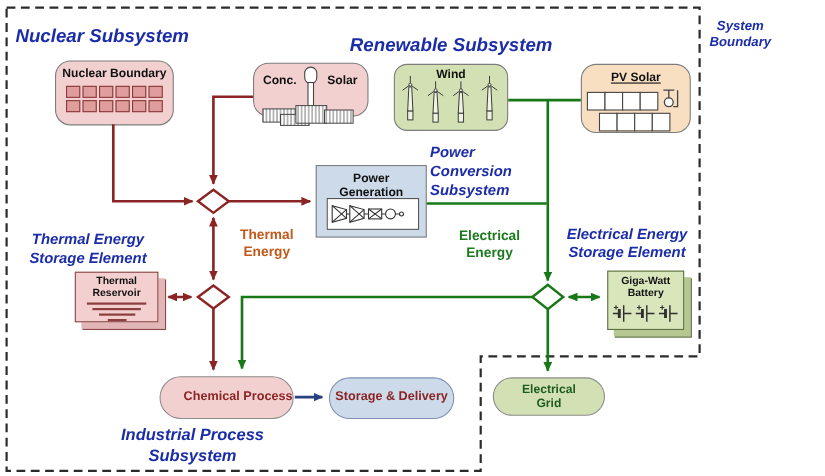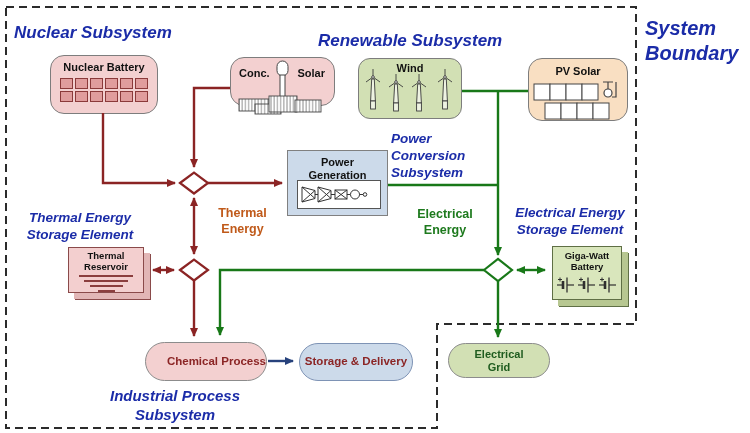--- a/index.html
+++ b/index.html
@@ -41,21 +41,21 @@
   #lines{position:absolute;left:0;top:0;z-index:6;pointer-events:none;}
   .z2{z-index:2;}
   .z3{z-index:3;}
 </style>
 </head>
 <body>
 
 <div id="canvas">
 
   <div class="abs node round pink z2" style="left:50px;top:55px;width:108px;height:59px;">
-    <div class="nodeTitle" style="margin-top:5px;">Nuclear Battery</div>
+    <div class="nodeTitle" style="margin-top:5px;">Nuclear Boundary</div>
     <div class="sqGrid">
       <span></span>
         <span></span>
         <span></span>
         <span></span>
         <span></span>
         <span></span>
       <span></span>
         <span></span>
         <span></span>
@@ -120,21 +120,21 @@
             <line x1="10" y1="9" x2="17" y2="14"></line>
           <circle cx="10" cy="9" r="1.3" fill="#fff"></circle>
           <path d="M8.7,11 L7.6,33 L12.4,33 L11.3,11 Z"></path>
             <rect x="7.6" y="33" width="4.8" height="8"></rect>
         </g>
       </g>
     </svg>
   </div>
 
   <div class="abs node round peach z2" style="left:528px;top:58px;width:100px;height:63px;">
-    <div class="nodeTitle" style="margin-top:6px;">PV Solar</div>
+    <div class="nodeTitle" style="margin-top:6px;text-decoration:underline;">PV Solar</div>
     <svg class="abs" style="left:0;top:0;" width="100" height="63" viewBox="0 0 100 63">
       <g fill="#fff" stroke="#444" stroke-width="1">
         <rect x="5" y="25" width="16" height="16"></rect>
           <rect x="21" y="25" width="16" height="16"></rect>
         <rect x="37" y="25" width="16" height="16"></rect>
           <rect x="53" y="25" width="16" height="16"></rect>
         <rect x="16" y="44" width="16" height="16"></rect>
           <rect x="32" y="44" width="16" height="16"></rect>
         <rect x="48" y="44" width="16" height="16"></rect>
           <rect x="64" y="44" width="16" height="16"></rect>
@@ -217,21 +217,21 @@
     <span class="stadTxt maroonTxt">Storage &amp; Delivery</span>
   </div>
 
   <div class="abs node stadium green z2" style="left:448px;top:343px;width:102px;height:35px;border-color:#8c8c8c;">
     <span class="stadTxt dgreenTxt ml" style="font-size:11px;">Electrical
 Grid</span>
   </div>
 
   <div class="abs sysTitle t-big z3" style="left:14px;top:22px;">Nuclear Subsystem</div>
   <div class="abs sysTitle t-big z3" style="left:318px;top:30px;text-align:right;">Renewable Subsystem</div>
-  <div class="abs sysTitle ml z3" style="left:645px;top:16px;font-size:20px;">System
+  <div class="abs sysTitle ml z3" style="left:645px;top:16px;font-size:12px;text-align:center;">System
 Boundary</div>
   <div class="abs sysTitle t-med ml z3" style="left:391px;top:131px;">Power
 Conversion
 Subsystem</div>
   <div class="abs sysTitle t-med ml z3" style="left:5px;top:210px;width:150px;text-align:center;">Thermal Energy
 Storage Element</div>
   <div class="abs sysTitle t-med ml z3" style="left:500px;top:205px;width:140px;text-align:center;">Electrical Energy
 Storage Element</div>
   <div class="abs sysTitle ml z3" style="left:75px;top:387px;width:200px;text-align:center;font-size:15px;">Industrial Process
 Subsystem</div>

